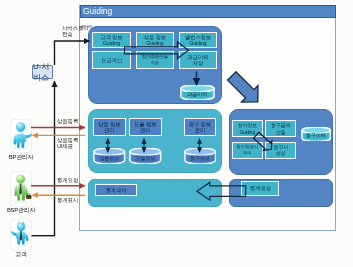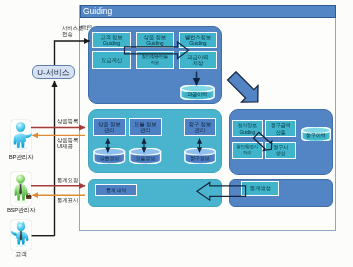--- a/index.html
+++ b/index.html
@@ -22,23 +22,23 @@
         display:flex;flex-direction:column;align-items:center;justify-content:center;
         text-align:center;font-size:5.5px;line-height:6.2px;letter-spacing:-0.25px;}
   .teal{background:#3fb4ca;color:#0d3340;}
   .blue{background:#4f80c4;color:#0b2036;}
 
   .cyl{position:absolute;}
   .cyl-label{position:absolute;left:0;bottom:11%;width:100%;text-align:center;
              font-size:5.2px;color:#0d2d3a;letter-spacing:-0.25px;line-height:7px;white-space:nowrap;}
 
   .lbl{position:absolute;font-size:5.5px;color:#1c1c1c;line-height:6.5px;white-space:nowrap;letter-spacing:-0.2px;}
-  #usvc{left:32px;top:65px;width:43px;height:14px;background:#d6e2f2;border:1px solid #6381ac;
+  #usvc{left:32px;top:65px;width:21px;height:14px;background:#d6e2f2;border:1px solid #6381ac;
         box-sizing:border-box;display:flex;align-items:center;justify-content:center;
-        font-size:8px;color:#12263f;border-radius:6px;}
+        font-size:8px;color:#12263f;border-radius:1px;}
   .actor-name{position:absolute;font-size:6px;color:#222;text-align:center;letter-spacing:-0.3px;}
   .actorcard{position:absolute;background:#ffffff;border-radius:3px;box-shadow:0 0 1.2px rgba(0,0,0,0.3);}
   svg.ov{position:absolute;left:0;top:0;width:353px;height:267px;overflow:visible;pointer-events:none;}
 </style>
 </head>
 <body>
 
 <div id="root">
   <div class="abs" id="outer"></div>
   <div class="abs" id="titlebar"></div>

